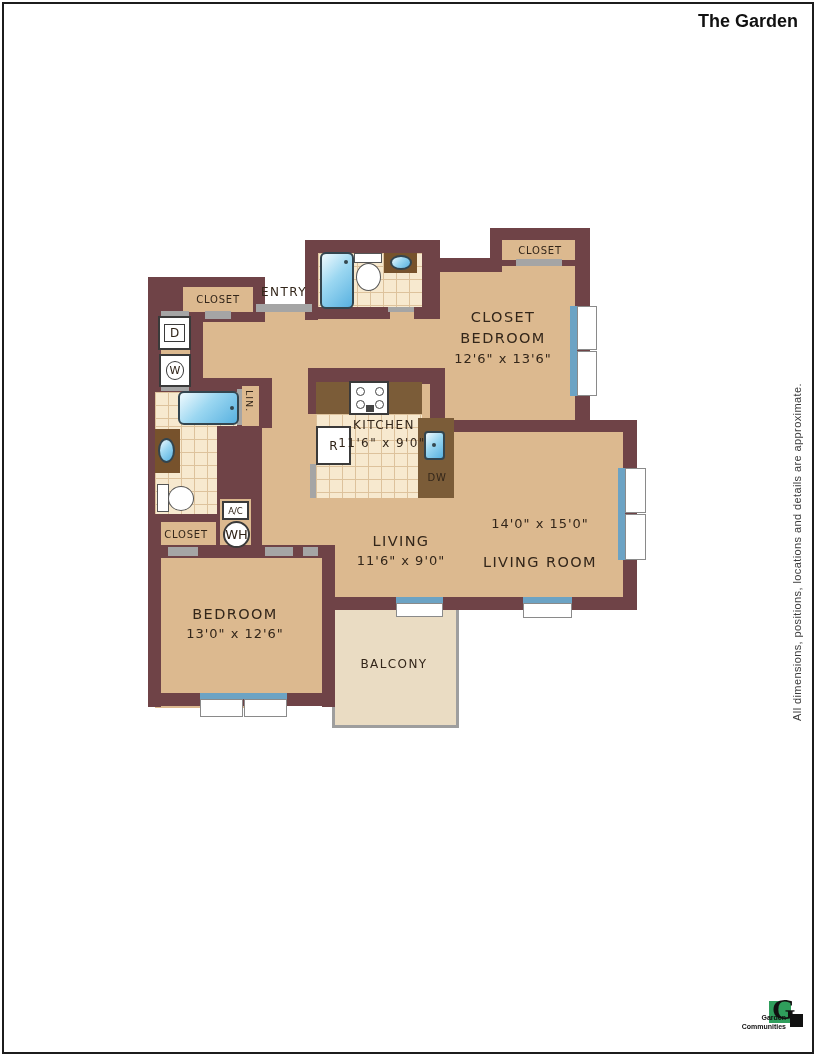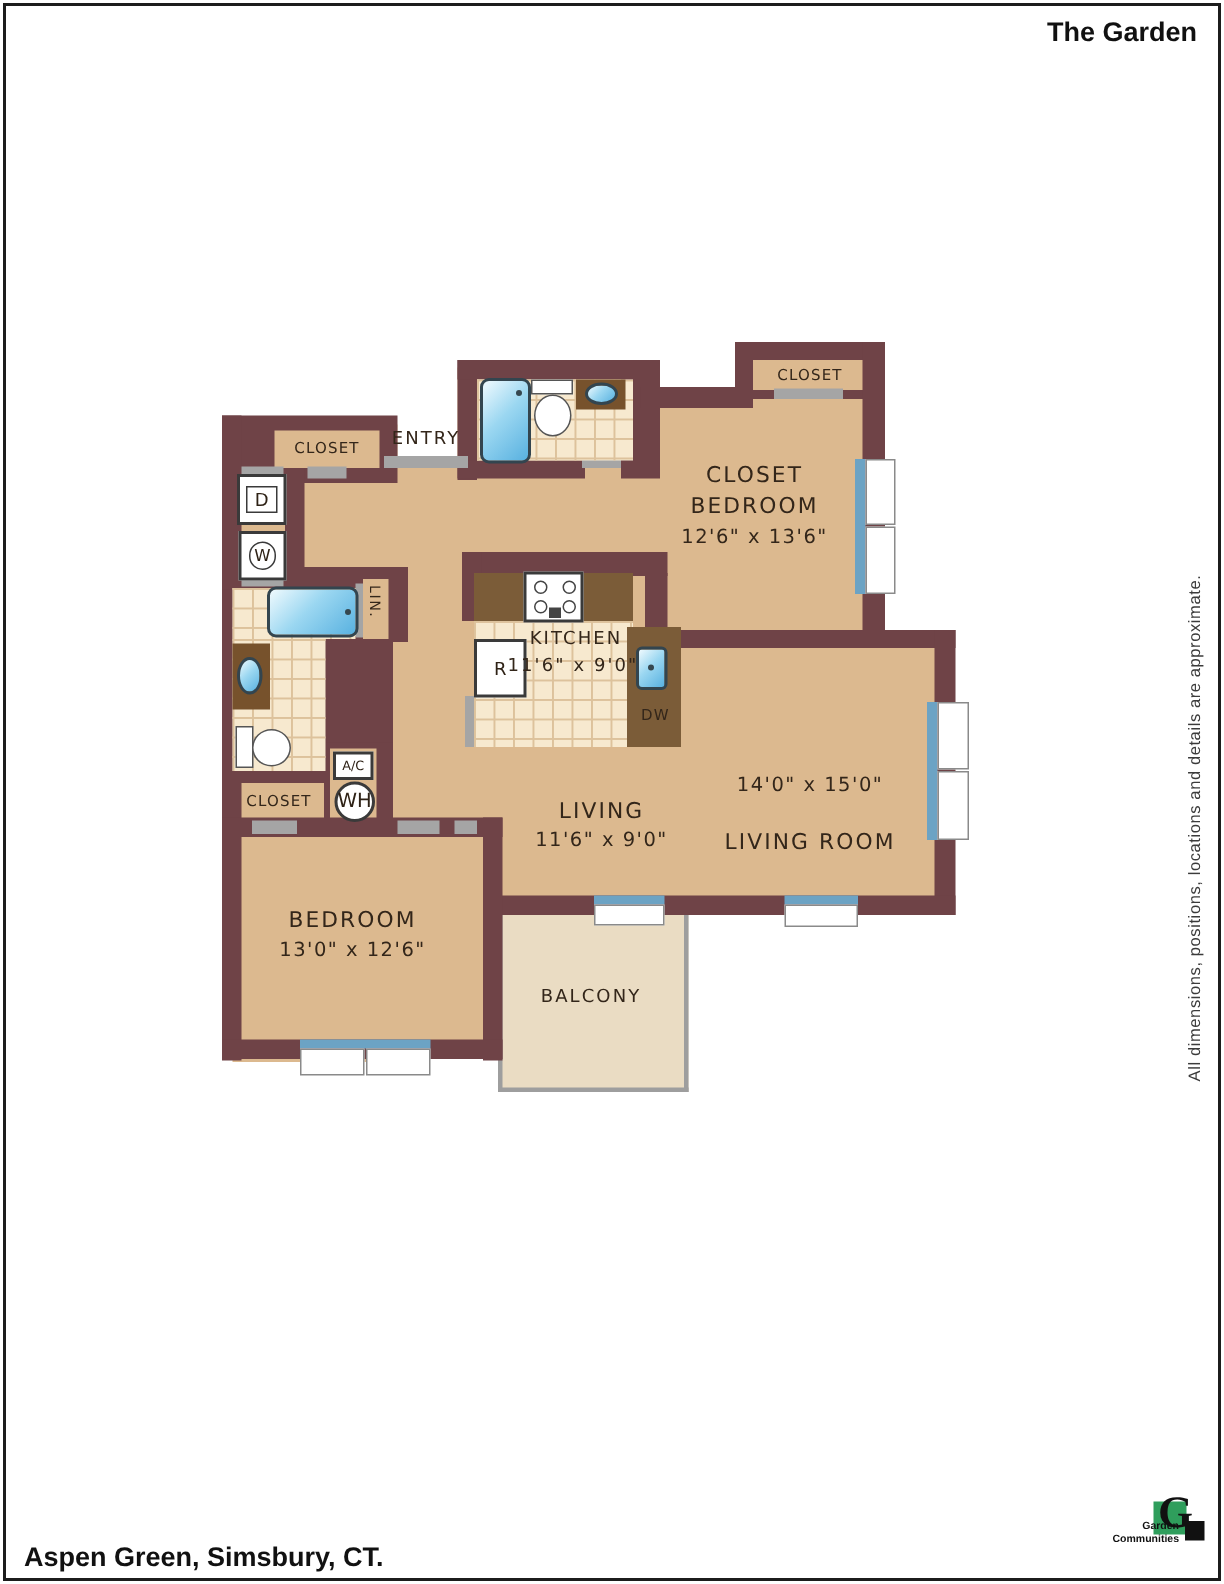--- a/index.html
+++ b/index.html
@@ -204,21 +204,20 @@
 
     <div class="rl rl-md" style="left:394px;top:658px;">BALCONY</div>
     <div class="rl rl-md" style="left:284px;top:286px;">ENTRY</div>
 
     <div class="rl rl-sm" style="left:218px;top:295px;">CLOSET</div>
     <div class="rl rl-sm" style="left:540px;top:246px;">CLOSET</div>
     <div class="rl rl-sm" style="left:186px;top:530px;">CLOSET</div>
     <div class="rl-vert" style="left:244px;top:390px;">LIN.</div>
   </div>
 
-  <div class="ftr-loc">Aspen Green, Simsbury, CT.</div>
   <div>
     <div class="logo-green"></div>
     <div class="logo-g">G</div>
     <div class="logo-sq"></div>
     <div class="logo-text">
       <div>Garden</div>
       <div>Communities</div>
     </div>
   </div>
 </div>

